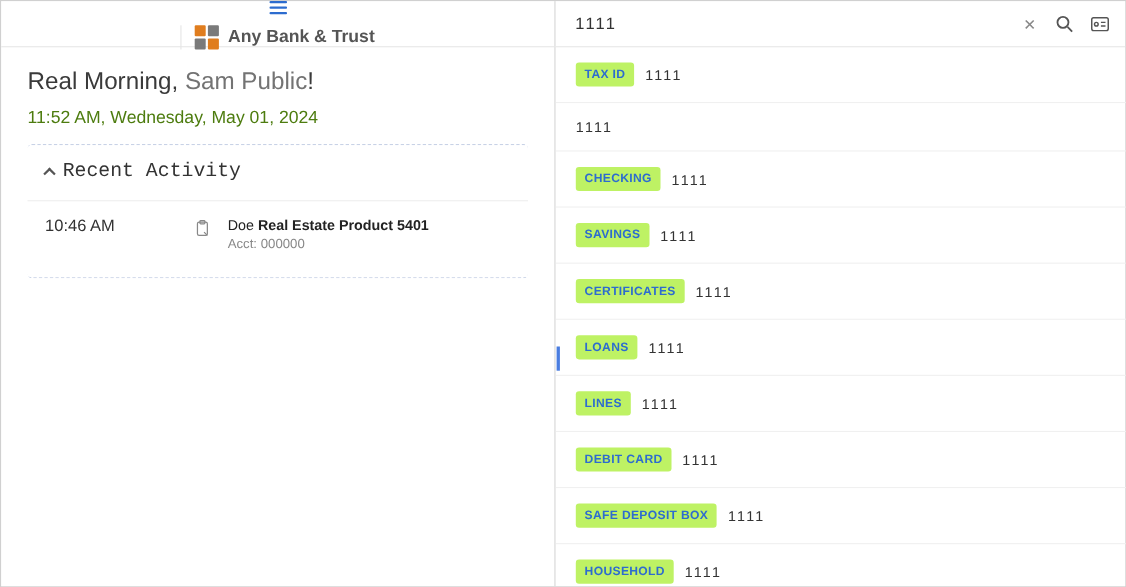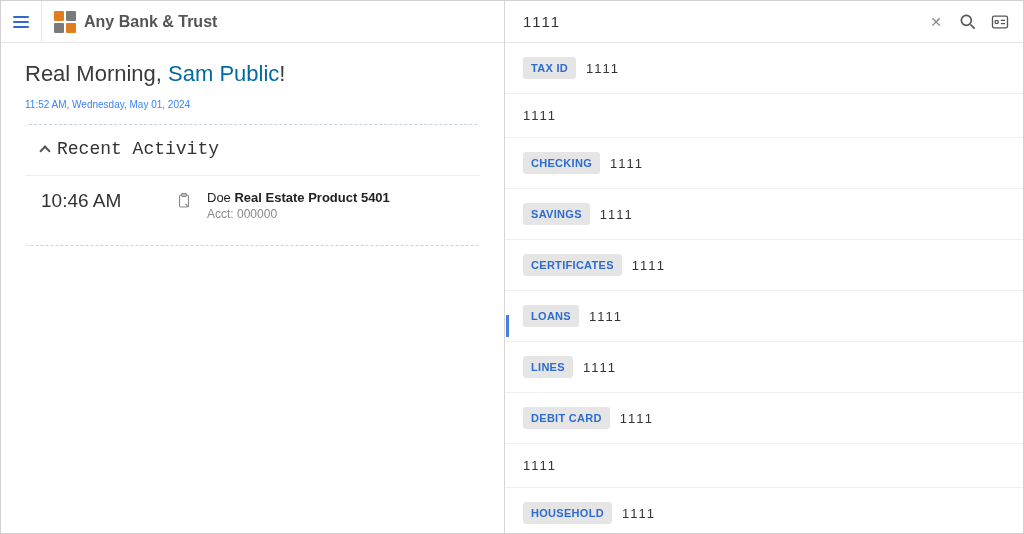--- a/index.html
+++ b/index.html
@@ -25,20 +25,21 @@
     flex-direction: column;
     overflow: hidden;
   }
   .header {
     display: flex;
     align-items: center;
     height: 42px;
     padding: 0 10px;
     gap: 10px;
     border-bottom: 1px solid #e6e6e6;
+    flex-direction: column;
   }
   .hamburger {
     width: 20px; height: 20px;
     display: flex;
     flex-direction: column;
     justify-content: center;
     gap: 3px;
     cursor: pointer;
     padding: 0 2px;
   }
@@ -68,24 +69,24 @@
     font-size: 16px;
     color: #555;
   }
   .greeting {
     padding: 18px 24px 6px 24px;
   }
   .greeting-line {
     font-size: 22px;
     color: #3a3a3a;
   }
-  .greeting-name { color: #0369a1; }
+  .greeting-name { color: #737373; }
   .timestamp-line {
-    font-size: 10px;
-    color: #3b82f6;
+    font-size: 16px;
+    color: #4d7c0f;
     padding: 6px 24px 14px 24px;
   }
   .recent-wrap {
     margin: 0 24px;
     border-top: 1px dashed #c8d2e6;
     border-bottom: 1px dashed #c8d2e6;
     border-radius: 4px;
   }
   .recent-head {
     display: flex;
@@ -108,21 +109,21 @@
     color: #333;
   }
   .activity-row {
     display: flex;
     align-items: flex-start;
     padding: 14px 16px 24px 16px;
     gap: 14px;
   }
   .activity-time {
     min-width: 120px;
-    font-size: 19px;
+    font-size: 15px;
     color: #333;
   }
   .activity-icon {
     width: 18px; height: 18px;
     margin-top: 2px;
   }
   .activity-main { flex: 1; }
   .activity-title { font-size: 13px; color: #222; }
   .activity-title .bold { font-weight: 700; }
   .activity-sub {
@@ -167,21 +168,21 @@
   }
   .result-row {
     display: flex;
     align-items: center;
     gap: 10px;
     padding: 14px 10px 14px 18px;
     border-top: 1px solid #f0f0f0;
   }
   .result-row:first-child { border-top: none; }
   .chip {
-    background: #e5e5e5;
+    background: #bef264;
     color: #2d6ccf;
     font-size: 11px;
     font-weight: 700;
     letter-spacing: 0.3px;
     padding: 5px 8px;
     border-radius: 3px;
     text-transform: uppercase;
   }
   .result-value {
     font-size: 13px;
@@ -299,20 +300,21 @@
         </div>
         <div class="result-row">
           <span class="chip">LINES</span>
           <span class="result-value">1111</span>
         </div>
         <div class="result-row">
           <span class="chip">DEBIT CARD</span>
           <span class="result-value">1111</span>
         </div>
         <div class="result-row">
+          <span class="chip">SAFE DEPOSIT BOX</span>
           <span class="result-value">1111</span>
         </div>
         <div class="result-row">
           <span class="chip">HOUSEHOLD</span>
           <span class="result-value">1111</span>
         </div>
       </div>
   </div>
 
   <div class="vbar"></div>

